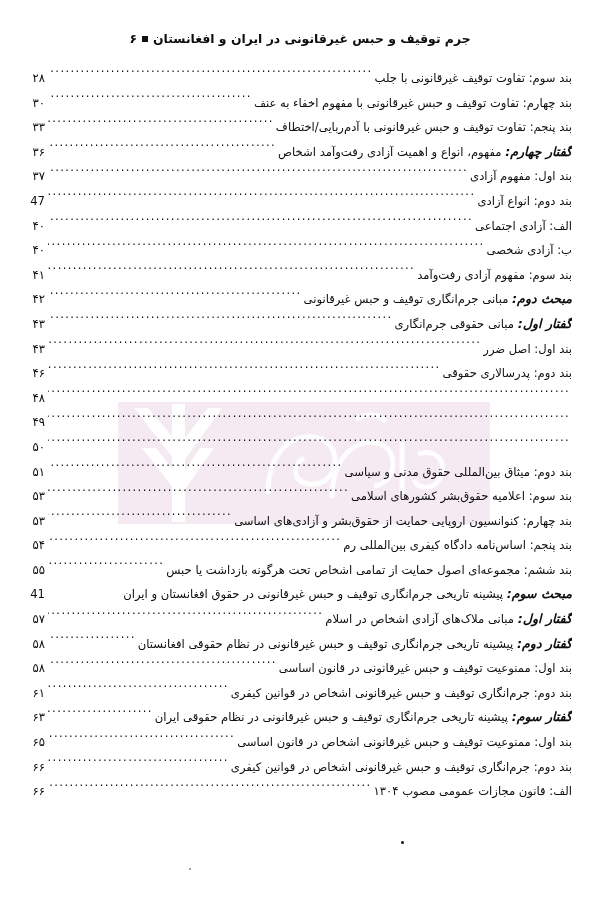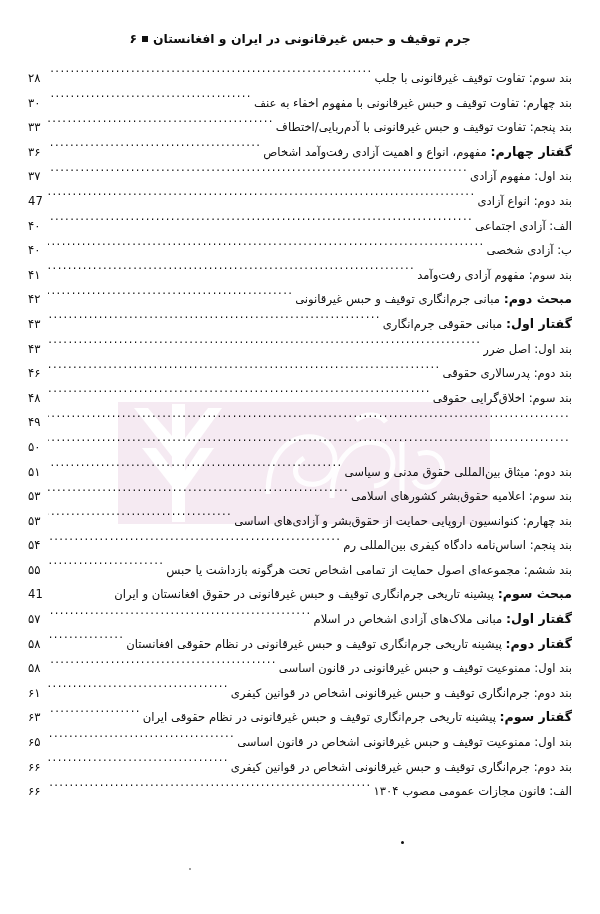--- a/index.html
+++ b/index.html
@@ -84,20 +84,21 @@
   .toc-label {
     flex: 0 0 auto;
     max-width: 94%;
     overflow: hidden;
     text-overflow: clip;
     text-align: right;
   }
   .toc-label .lead {
     font-weight: bold;
     font-size: 12.6px;
+    font-style: italic;
   }
   .toc-gap {
     flex: 1 1 auto;
     min-width: 4px;
     overflow: hidden;
     margin: 0 2px;
     position: relative;
     height: 1em;
   }
   .toc-gap::before {
@@ -112,21 +113,21 @@
     white-space: nowrap;
     overflow: hidden;
     display: block;
   }
   .toc-row.nodots .toc-gap::before { content: ""; }
   .toc-row.nodots .toc-gap { min-width: 3px; }
   .toc-page {
     flex: 0 0 auto;
     font-size: 11.6px;
     padding-right: 1px;
-    text-align: left;
+    text-align: right;
     min-width: 17px;
   }
 
   
   .mark-dot {
     position: absolute;
     background: #111;
     border-radius: 50%;
     z-index: 2;
   }
@@ -221,21 +222,20 @@
         <span class="toc-label"><span>بند اول: اصل ضرر</span></span>
         <span class="toc-gap"></span>
         <span class="toc-page">۴۳</span>
       </div>
       <div class="toc-row">
         <span class="toc-label"><span>بند دوم: پدرسالاری حقوقی</span></span>
         <span class="toc-gap"></span>
         <span class="toc-page">۴۶</span>
       </div>
       <div class="toc-row">
-        <span class="toc-label"><span>بند سوم: اخلاق‌گرایی حقوقی</span></span>
         <span class="toc-gap"></span>
         <span class="toc-page">۴۸</span>
       </div>
       <div class="toc-row">
         <span class="toc-gap"></span>
         <span class="toc-page">۴۹</span>
       </div>
       <div class="toc-row">
         <span class="toc-gap"></span>
         <span class="toc-page">۵۰</span>

